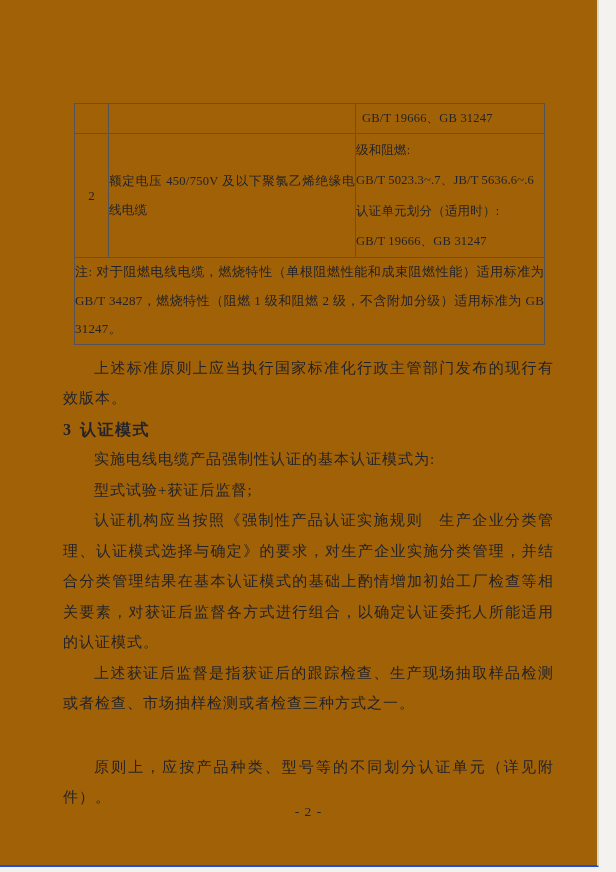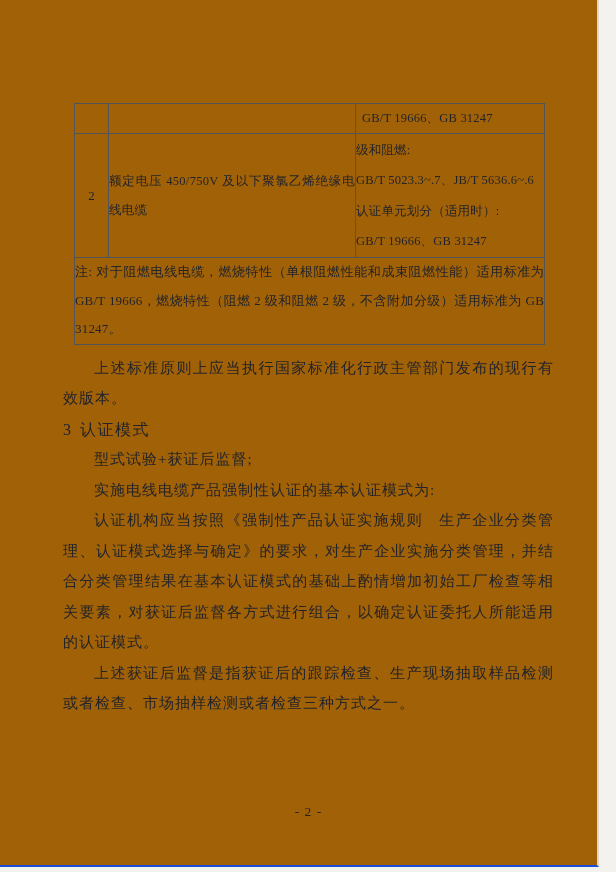--- a/index.html
+++ b/index.html
@@ -73,21 +73,21 @@
     position: absolute; left: 63px; top: 444px; width: 491px;
     font-size: 15px;
     line-height: 30.5px;
     letter-spacing: 1px;
     text-align: justify;
   }
   .para-group p { margin: 0; text-indent: 31px; }
   .heading {
     position: absolute; left: 63px;
     font-size: 16px;
-    font-weight: normal;
+    font-weight: bold;
     line-height: 26px;
     letter-spacing: 1.5px;
     white-space: nowrap;
   }
   .heading .h-num { margin-right: 9px; letter-spacing: 0; }
   .page-footer {
     position: absolute; left: 63px; top: 800px; width: 491px;
     text-align: center;
     font-size: 13.5px;
     line-height: 24px;
@@ -118,36 +118,37 @@
           <td class="no-cell">2</td>
           <td class="prod-cell">额定电压 450/750V 及以下聚氯乙烯绝缘电线电缆</td>
           <td class="std-cell">
             <div class="std-line">级和阻燃:</div>
             <div class="std-line">GB/T 5023.3~.7、JB/T 5636.6~.6</div>
             <div class="std-line">认证单元划分（适用时）:</div>
             <div class="std-line">GB/T 19666、GB 31247</div>
           </td>
         </tr>
         <tr class="note-row">
-          <td class="note-cell" colspan="3">注: 对于阻燃电线电缆，燃烧特性（单根阻燃性能和成束阻燃性能）适用标准为 GB/T 19666，燃烧特性（阻燃 2 级和阻燃 2 级，不含附加分级）适用标准为 GB 31247。</td>
+          <td class="note-cell" colspan="3">注: 对于阻燃电线电缆，燃烧特性（单根阻燃性能和成束阻燃性能）适用标准为 GB/T 34287，燃烧特性（阻燃 1 级和阻燃 2 级，不含附加分级）适用标准为 GB 31247。</td>
         </tr>
       </tbody>
     </table>
 
     <p class="para" style="top: 326px; margin-top: 27px;">上述标准原则上应当执行国家标准化行政主管部门发布的现行有效版本。</p>
 
     <div class="heading" style="top: 417px;">
       <span class="h-num">3</span><span>认证模式</span>
     </div>
 
     <div class="para-group">
+      <p>实施电线电缆产品强制性认证的基本认证模式为:</p>
       <p>型式试验+获证后监督;</p>
-      <p>实施电线电缆产品强制性认证的基本认证模式为:</p>
       <p>认证机构应当按照《强制性产品认证实施规则　生产企业分类管理、认证模式选择与确定》的要求，对生产企业实施分类管理，并结合分类管理结果在基本认证模式的基础上酌情增加初始工厂检查等相关要素，对获证后监督各方式进行组合，以确定认证委托人所能适用的认证模式。</p>
       <p>上述获证后监督是指获证后的跟踪检查、生产现场抽取样品检测或者检查、市场抽样检测或者检查三种方式之一。</p>
     </div>
 
 
+    <p class="para" style="top: 752px;">原则上，应按产品种类、型号等的不同划分认证单元（详见附件）。</p>
 
     <div class="page-footer">- 2 -</div>
 
   </div>
 </div>
 
 </body></html>

